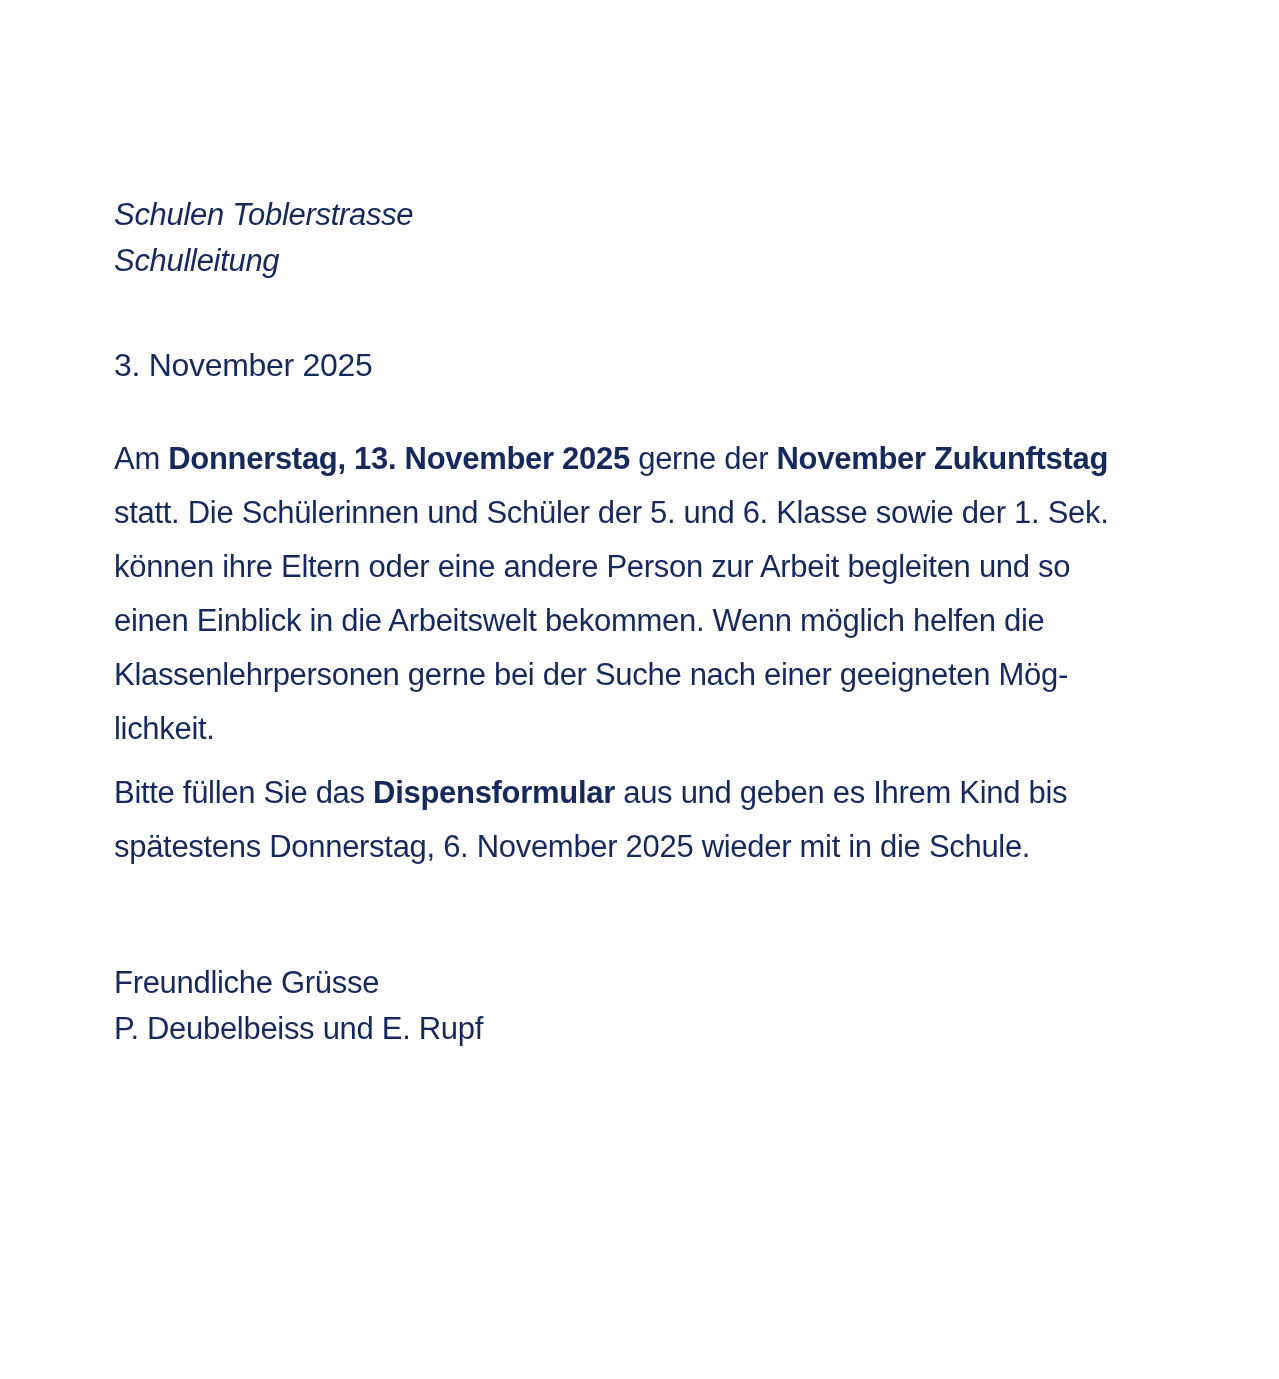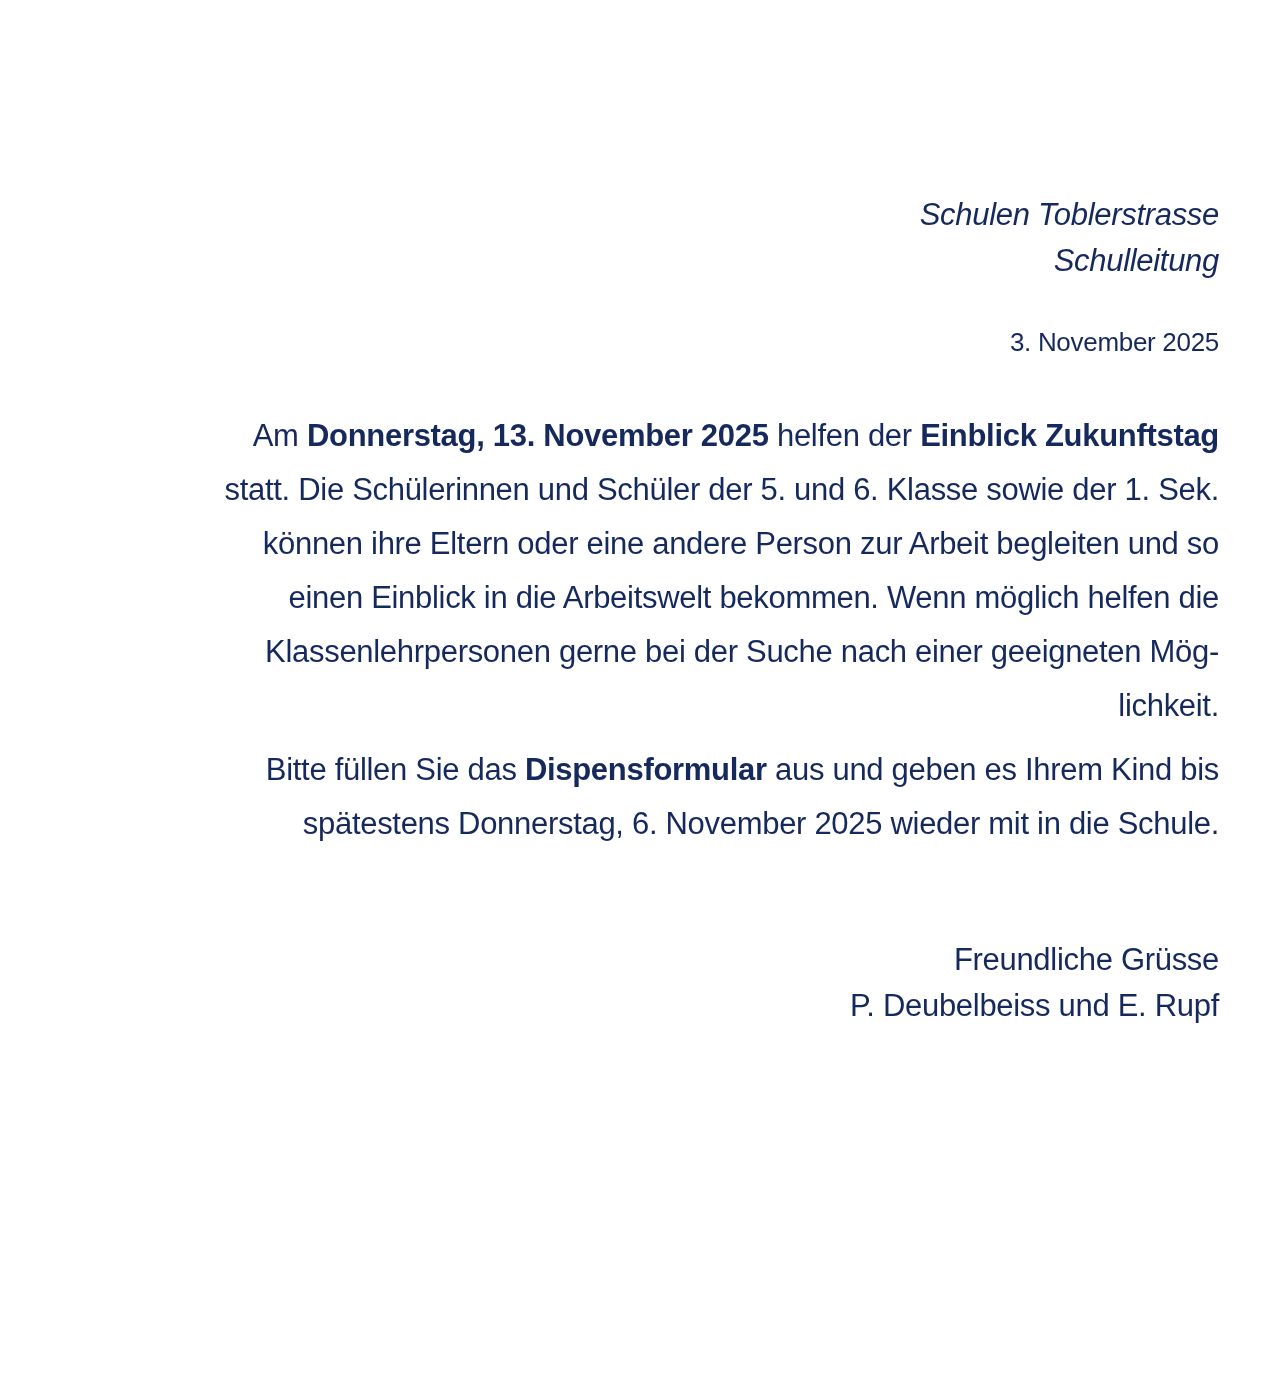--- a/index.html
+++ b/index.html
@@ -8,34 +8,33 @@
     width: 1279px;
     height: 1379px;
     background: var(--paper);
     overflow: hidden;
     font-family: "Liberation Sans", "DejaVu Sans", sans-serif;
     color: var(--ink);
   }
   .page {
     width: 1279px;
     height: 1379px;
-    padding: 192px 60px 0 85px;
+    padding: 192px 60px 0 114px;
     background: var(--paper);
-    text-align: right;
   }
   .sender {
     font-style: italic;
     font-size: 31px;
     line-height: 46px;
     letter-spacing: -0.3px;
     white-space: pre-line;
   }
   .date-line {
-    margin-top: 35px;
-    font-size: 26px;
+    margin-top: 58px;
+    font-size: 32px;
     line-height: 46px;
     letter-spacing: -0.3px;
   }
   .salutation {
     margin-top: 52px;
     font-size: 31px;
     line-height: 46px;
     letter-spacing: -0.3px;
   }
   .body-paragraph {
@@ -66,21 +65,21 @@
 <body>
 
 <div class="page">
 
   <div class="sender">Schulen Toblerstrasse
 Schulleitung</div>
 
   <div class="date-line">3. November 2025</div>
 
 
-  <div class="body-paragraph"><span>Am </span><b>Donnerstag, 13. November 2025</b><span> helfen der </span><b>Einblick Zukunftstag</b><span>
+  <div class="body-paragraph"><span>Am </span><b>Donnerstag, 13. November 2025</b><span> gerne der </span><b>November Zukunftstag</b><span>
 statt. Die Schülerinnen und Schüler der 5. und 6. Klasse sowie der 1. Sek.
 können ihre Eltern oder eine andere Person zur Arbeit begleiten und so
 einen Einblick in die Arbeitswelt bekommen. Wenn möglich helfen die
 Klassenlehrpersonen gerne bei der Suche nach einer geeigneten Mög-
 lichkeit.</span></div>
 
   <div class="body-paragraph"><span>Bitte füllen Sie das </span><b>Dispensformular</b><span> aus und geben es Ihrem Kind bis
 spätestens Donnerstag, 6. November 2025 wieder mit in die Schule.</span></div>
 
   <div class="closing">Freundliche Grüsse</div>

